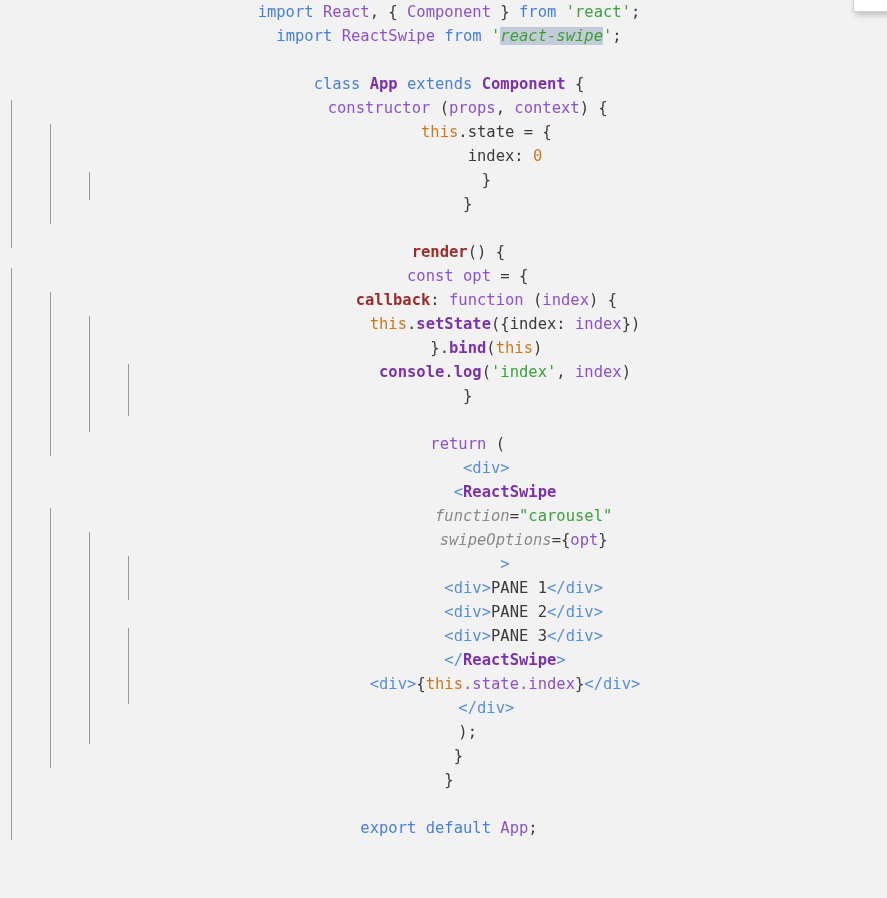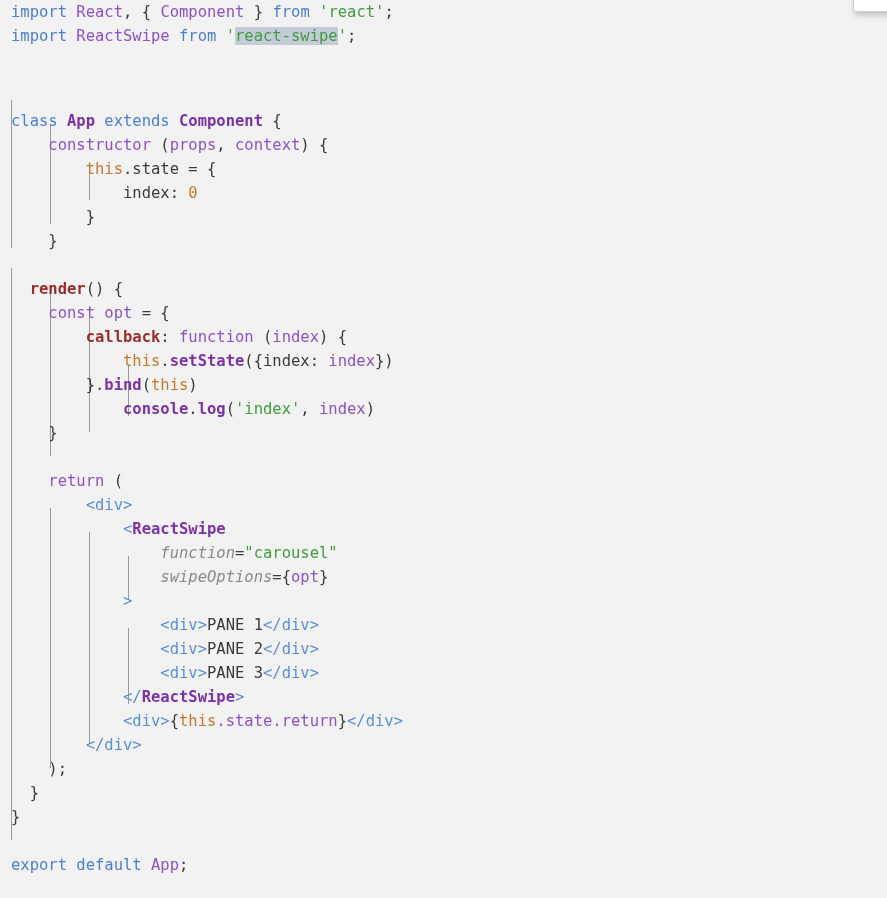--- a/index.html
+++ b/index.html
@@ -16,20 +16,21 @@
   }
 
   
   #code-surface {
     position: relative;
     width: 887px;
     height: 898px;
     background: #f2f2f2;
     box-sizing: border-box;
     padding: 16px;
+    text-align: center;
   }
 
   
   #indent-guides {
     position: absolute;
     left: 0; top: 0;
     width: 887px;
     height: 898px;
     pointer-events: none;
     z-index: 1;
@@ -69,20 +70,21 @@
   .t-fn       { color: #7b32a8; font-weight: bold; }  
   .t-fnname   { color: #9c2b2b; font-weight: bold; }  
   .t-punc     { color: #3b3b3b; }
   .t-tag      { color: #5a8fd6; }           
   .t-attr     { color: #8a8a8a; font-style: italic; } 
   .t-param    { color: #8c52c9; }
 
   .sel {
     background: #c4cbd8;
     border-radius: 1px;
+    font-style: italic;
   }
 
   
   #popup-fragment {
     position: absolute;
     top: -6px;
     right: -4px;
     width: 36px;
     height: 16px;
     background: #ffffff;
@@ -108,21 +110,21 @@
       <div class="guide" style="left: 50px; top: 508px; height: 260px; background: rgb(154, 154, 154);"></div>
       <div class="guide" style="left: 89px; top: 532px; height: 212px; background: rgb(154, 154, 154);"></div>
       <div class="guide" style="left: 128px; top: 556px; height: 44px; background: rgb(154, 154, 154);"></div>
       <div class="guide" style="left: 128px; top: 628px; height: 76px; background: rgb(154, 154, 154);"></div>
     </div>
 
   <div id="code-lines">
       <div class="code-line" style="font-size: 15.5px; line-height: 24px; height: 24px;"><span class="t-kw">import</span><span class="t-plain"> </span><span class="t-ident">React</span><span class="t-punc">, </span><span class="t-punc">{</span><span class="t-plain"> </span><span class="t-ident">Component</span><span class="t-plain"> </span><span class="t-punc">}</span><span class="t-plain"> </span><span class="t-kw">from</span><span class="t-plain"> </span><span class="t-str">'react'</span><span class="t-punc">;</span></div>
       <div class="code-line" style="font-size: 15.5px; line-height: 24px; height: 24px;"><span class="t-kw">import</span><span class="t-plain"> </span><span class="t-ident">ReactSwipe</span><span class="t-plain"> </span><span class="t-kw">from</span><span class="t-plain"> </span><span class="t-str">'</span><span class="t-str sel" style="background: rgb(196, 203, 216);">react-swipe</span><span class="t-str">'</span><span class="t-punc">;</span></div>
       <div class="code-line" style="font-size: 15.5px; line-height: 24px; height: 24px;">&nbsp;</div>
-      <div class="code-line" style="font-size: 15.5px; line-height: 24px; height: 24px; margin-top: 37px;"><span class="t-kw">class</span><span class="t-plain"> </span><span class="t-class">App</span><span class="t-plain"> </span><span class="t-kw">extends</span><span class="t-plain"> </span><span class="t-class">Component</span><span class="t-punc"> {</span></div>
+      <div class="code-line" style="font-size: 15.5px; line-height: 24px; height: 24px;"><span class="t-kw">class</span><span class="t-plain"> </span><span class="t-class">App</span><span class="t-plain"> </span><span class="t-kw">extends</span><span class="t-plain"> </span><span class="t-class">Component</span><span class="t-punc"> {</span></div>
       <div class="code-line" style="font-size: 15.5px; line-height: 24px; height: 24px;"><span class="t-plain">    </span><span class="t-ident">constructor</span><span class="t-punc"> (</span><span class="t-param">props</span><span class="t-punc">, </span><span class="t-param">context</span><span class="t-punc">) {</span></div>
       <div class="code-line" style="font-size: 15.5px; line-height: 24px; height: 24px;"><span class="t-plain">        </span><span class="t-this">this</span><span class="t-plain">.state</span><span class="t-punc"> = {</span></div>
       <div class="code-line" style="font-size: 15.5px; line-height: 24px; height: 24px;"><span class="t-plain">            </span><span class="t-plain">index</span><span class="t-punc">: </span><span class="t-num">0</span></div>
       <div class="code-line" style="font-size: 15.5px; line-height: 24px; height: 24px;"><span class="t-plain">        </span><span class="t-punc">}</span></div>
       <div class="code-line" style="font-size: 15.5px; line-height: 24px; height: 24px;"><span class="t-plain">    </span><span class="t-punc">}</span></div>
       <div class="code-line" style="font-size: 15.5px; line-height: 24px; height: 24px;">&nbsp;</div>
       <div class="code-line" style="font-size: 15.5px; line-height: 24px; height: 24px;"><span class="t-plain">  </span><span class="t-fnname">render</span><span class="t-punc">() {</span></div>
       <div class="code-line" style="font-size: 15.5px; line-height: 24px; height: 24px;"><span class="t-plain">    </span><span class="t-kw2">const</span><span class="t-plain"> </span><span class="t-ident">opt</span><span class="t-punc"> = {</span></div>
       <div class="code-line" style="font-size: 15.5px; line-height: 24px; height: 24px;"><span class="t-plain">        </span><span class="t-fnname">callback</span><span class="t-punc">: </span><span class="t-kw2">function</span><span class="t-punc"> (</span><span class="t-param">index</span><span class="t-punc">) {</span></div>
       <div class="code-line" style="font-size: 15.5px; line-height: 24px; height: 24px;"><span class="t-plain">            </span><span class="t-this">this</span><span class="t-punc">.</span><span class="t-fn">setState</span><span class="t-punc">({</span><span class="t-plain">index</span><span class="t-punc">: </span><span class="t-param">index</span><span class="t-punc">})</span></div>
@@ -133,21 +135,21 @@
       <div class="code-line" style="font-size: 15.5px; line-height: 24px; height: 24px;"><span class="t-plain">    </span><span class="t-kw2">return</span><span class="t-punc"> (</span></div>
       <div class="code-line" style="font-size: 15.5px; line-height: 24px; height: 24px;"><span class="t-plain">        </span><span class="t-tag">&lt;div&gt;</span></div>
       <div class="code-line" style="font-size: 15.5px; line-height: 24px; height: 24px;"><span class="t-plain">            </span><span class="t-tag">&lt;</span><span class="t-class">ReactSwipe</span></div>
       <div class="code-line" style="font-size: 15.5px; line-height: 24px; height: 24px;"><span class="t-plain">                </span><span class="t-attr">function</span><span class="t-punc">=</span><span class="t-str">"carousel"</span></div>
       <div class="code-line" style="font-size: 15.5px; line-height: 24px; height: 24px;"><span class="t-plain">                </span><span class="t-attr">swipeOptions</span><span class="t-punc">=</span><span class="t-punc">{</span><span class="t-ident">opt</span><span class="t-punc">}</span></div>
       <div class="code-line" style="font-size: 15.5px; line-height: 24px; height: 24px;"><span class="t-plain">            </span><span class="t-tag">&gt;</span></div>
       <div class="code-line" style="font-size: 15.5px; line-height: 24px; height: 24px;"><span class="t-plain">                </span><span class="t-tag">&lt;div&gt;</span><span class="t-plain">PANE 1</span><span class="t-tag">&lt;/div&gt;</span></div>
       <div class="code-line" style="font-size: 15.5px; line-height: 24px; height: 24px;"><span class="t-plain">                </span><span class="t-tag">&lt;div&gt;</span><span class="t-plain">PANE 2</span><span class="t-tag">&lt;/div&gt;</span></div>
       <div class="code-line" style="font-size: 15.5px; line-height: 24px; height: 24px;"><span class="t-plain">                </span><span class="t-tag">&lt;div&gt;</span><span class="t-plain">PANE 3</span><span class="t-tag">&lt;/div&gt;</span></div>
       <div class="code-line" style="font-size: 15.5px; line-height: 24px; height: 24px;"><span class="t-plain">            </span><span class="t-tag">&lt;/</span><span class="t-class">ReactSwipe</span><span class="t-tag">&gt;</span></div>
-      <div class="code-line" style="font-size: 15.5px; line-height: 24px; height: 24px;"><span class="t-plain">            </span><span class="t-tag">&lt;div&gt;</span><span class="t-punc">{</span><span class="t-this">this</span><span class="t-param">.state.return</span><span class="t-punc">}</span><span class="t-tag">&lt;/div&gt;</span></div>
+      <div class="code-line" style="font-size: 15.5px; line-height: 24px; height: 24px;"><span class="t-plain">            </span><span class="t-tag">&lt;div&gt;</span><span class="t-punc">{</span><span class="t-this">this</span><span class="t-param">.state.index</span><span class="t-punc">}</span><span class="t-tag">&lt;/div&gt;</span></div>
       <div class="code-line" style="font-size: 15.5px; line-height: 24px; height: 24px;"><span class="t-plain">        </span><span class="t-tag">&lt;/div&gt;</span></div>
       <div class="code-line" style="font-size: 15.5px; line-height: 24px; height: 24px;"><span class="t-plain">    </span><span class="t-punc">);</span></div>
       <div class="code-line" style="font-size: 15.5px; line-height: 24px; height: 24px;"><span class="t-plain">  </span><span class="t-punc">}</span></div>
       <div class="code-line" style="font-size: 15.5px; line-height: 24px; height: 24px;"><span class="t-punc">}</span></div>
       <div class="code-line" style="font-size: 15.5px; line-height: 24px; height: 24px;">&nbsp;</div>
       <div class="code-line" style="font-size: 15.5px; line-height: 24px; height: 24px;"><span class="t-kw">export</span><span class="t-plain"> </span><span class="t-kw">default</span><span class="t-plain"> </span><span class="t-ident">App</span><span class="t-punc">;</span></div>
     </div>
 
   <div id="popup-fragment"></div>
 

